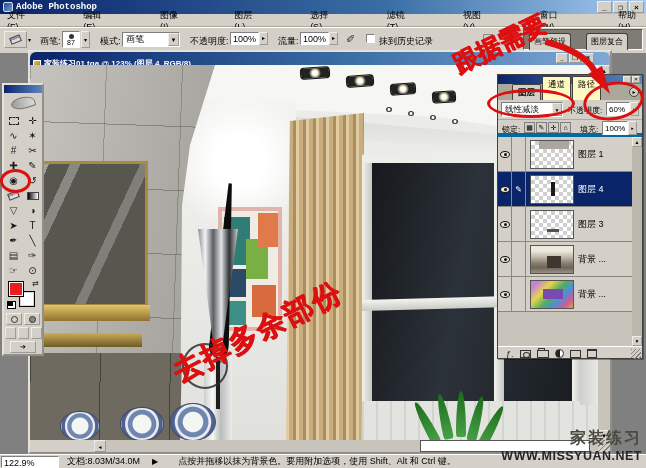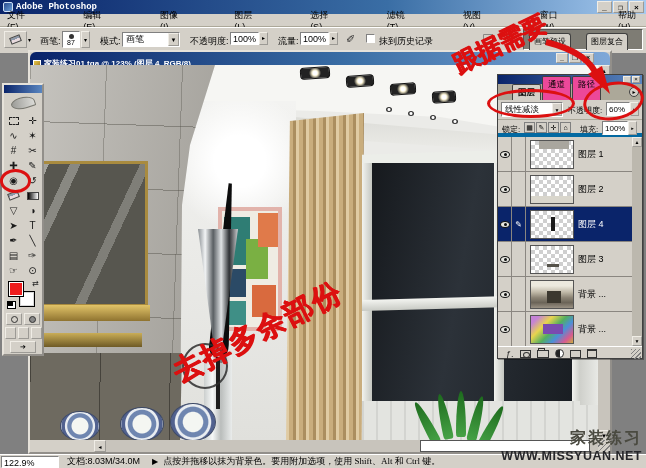--- a/index.html
+++ b/index.html
@@ -141,21 +141,21 @@
   .qm { width:16px; } .sm { width:11px; } .jump-btn { width:26px; }
   .circ { width:7px; height:7px; border:1px solid #333; border-radius:50%; }
   .circ.fill { background:#888; }
 
   
   #layers { position:absolute; left:497px; top:74px; width:146px; height:285px; background:#d4d0c8; border:1px solid #404040;
     box-shadow:1px 1px 0 #00000055; }
   #lp-title { height:9px; background:linear-gradient(90deg,#0a246a,#5a86c0); position:relative; }
   #lp-title .b { position:absolute; top:1px; width:8px; height:7px; font-size:6px; line-height:5px; }
   #lp-tabs { height:16px; display:flex; align-items:flex-end; background:#aca899; padding-left:2px; position:relative; }
-  .lp-tab { height:24px; padding:2px 5px 0 5px; font-size:8.5px; background:#ec4899; border:1px solid #404040; border-bottom:none; border-radius:2px 2px 0 0; margin-right:1px; }
+  .lp-tab { height:24px; padding:2px 5px 0 5px; font-size:8.5px; background:#fef9c3; border:1px solid #404040; border-bottom:none; border-radius:2px 2px 0 0; margin-right:1px; }
   .lp-tab.active { background:#d4d0c8; height:16px; font-weight:bold;margin-left:12px; }
   #lp-menu-btn { position:absolute; right:3px; top:3px; width:10px; height:10px; border:1px solid #404040; border-radius:50%; background:#d4d0c8; font-size:6px; text-align:center; line-height:9px; }
   #lp-mode { height:20px; position:relative; border-bottom:1px solid #aca899; }
   #lp-lock { height:17px; position:relative; border-bottom:4px solid #0369a1; }
   .lock-ico { display:inline-block; width:11px; height:11px; border:1px solid #808080; background:#d4d0c8; font-size:7px; text-align:center; line-height:10px; margin-right:1px; vertical-align:middle; }
   #lp-list { position:relative; height:209px; background:#c8c4bc; }
   .lrow { position:relative; height:35px; background:#d4d0c8; border-bottom:1px solid #8a8680; display:flex; align-items:center; }
   .lrow.selected { background:#0a246a; color:#fff; }
   .cell-eye { width:14px; height:100%; border-right:1px solid #8a8680; display:flex; align-items:center; justify-content:center; }
   .cell-link { width:14px; height:100%; border-right:1px solid #8a8680; display:flex; align-items:center; justify-content:center; font-size:8px; }
@@ -181,21 +181,21 @@
   .btrash { width:10px; height:9px; border:1px solid #333; border-top:2px solid #333; }
   #lp-grip { position:absolute; right:1px; bottom:1px; width:10px; height:10px;
     background-image:repeating-linear-gradient(135deg,#808080 0 1px,transparent 1px 3px); }
 
   
   #statusbar { position:absolute; left:0; top:454px; width:646px; height:14px; background:#d4d0c8;
     border-top:1px solid #fff; display:flex; align-items:center; }
   #zoombox { width:58px; height:12px; margin-left:1px; background:#fff; border:1px solid; border-color:#808080 #fff #fff #808080; padding:1px 2px; }
   #docinfo { margin-left:8px; }
   #status-play { margin-left:12px; font-size:8px; }
-  #tiptext { margin-left:5px; white-space:nowrap;font-family:Liberation Serif, serif; }
+  #tiptext { margin-left:20px; white-space:nowrap; }
 
   
   .anno { position:absolute; color:#dc1010; font-weight:bold; pointer-events:none; z-index:50;
     text-shadow:0.5px 0.5px 0 #dc1010, -0.5px -0.5px 0 #dc1010; }
   #anno-circle-eraser { position:absolute; left:0px; top:169px; width:31px; height:24px; border:3px solid #dc1010; border-radius:50%; z-index:50; pointer-events:none; }
   #anno-oval-mode { position:absolute; left:487px; top:89px; width:88px; height:29px; border:3px solid #dc1010; border-radius:50%; z-index:50; pointer-events:none; }
   #anno-oval-opacity { position:absolute; left:583px; top:82px; width:61px; height:38px; border:3px solid #dc1010; border-radius:50%; transform:rotate(-10deg); z-index:50; pointer-events:none; }
   #anno-arrow { position:absolute; left:540px; top:36px; z-index:50; pointer-events:none; }
 
   
@@ -455,32 +455,20 @@
             <div class="eye">
               <i></i>
             </div>
           </div>
         <div class="cell-link"></div>
         <div class="thumb checker">
           <div style="position:absolute;left:8px;top:0;width:30px;height:8px;background:#a9a69e;"></div>
         </div>
         <div class="lname">图层 1</div>
       </div>
-      <div class="lrow">
-        <div class="cell-eye">
-            <div class="eye">
-              <i></i>
-            </div>
-          </div>
-        <div class="cell-link"></div>
-        <div class="thumb checker">
-          <div style="position:absolute;left:0;bottom:0;width:44px;height:7px;background:#d9d6cc;"></div>
-        </div>
-        <div class="lname">图层 2</div>
-      </div>
       <div class="lrow selected">
         <div class="cell-eye">
             <div class="eye">
               <i></i>
             </div>
           </div>
         <div class="cell-link">✎</div>
         <div class="thumb checker">
           <div style="position:absolute;left:20px;top:6px;width:4px;height:14px;background:#1a1a1a;"></div>
         </div>

